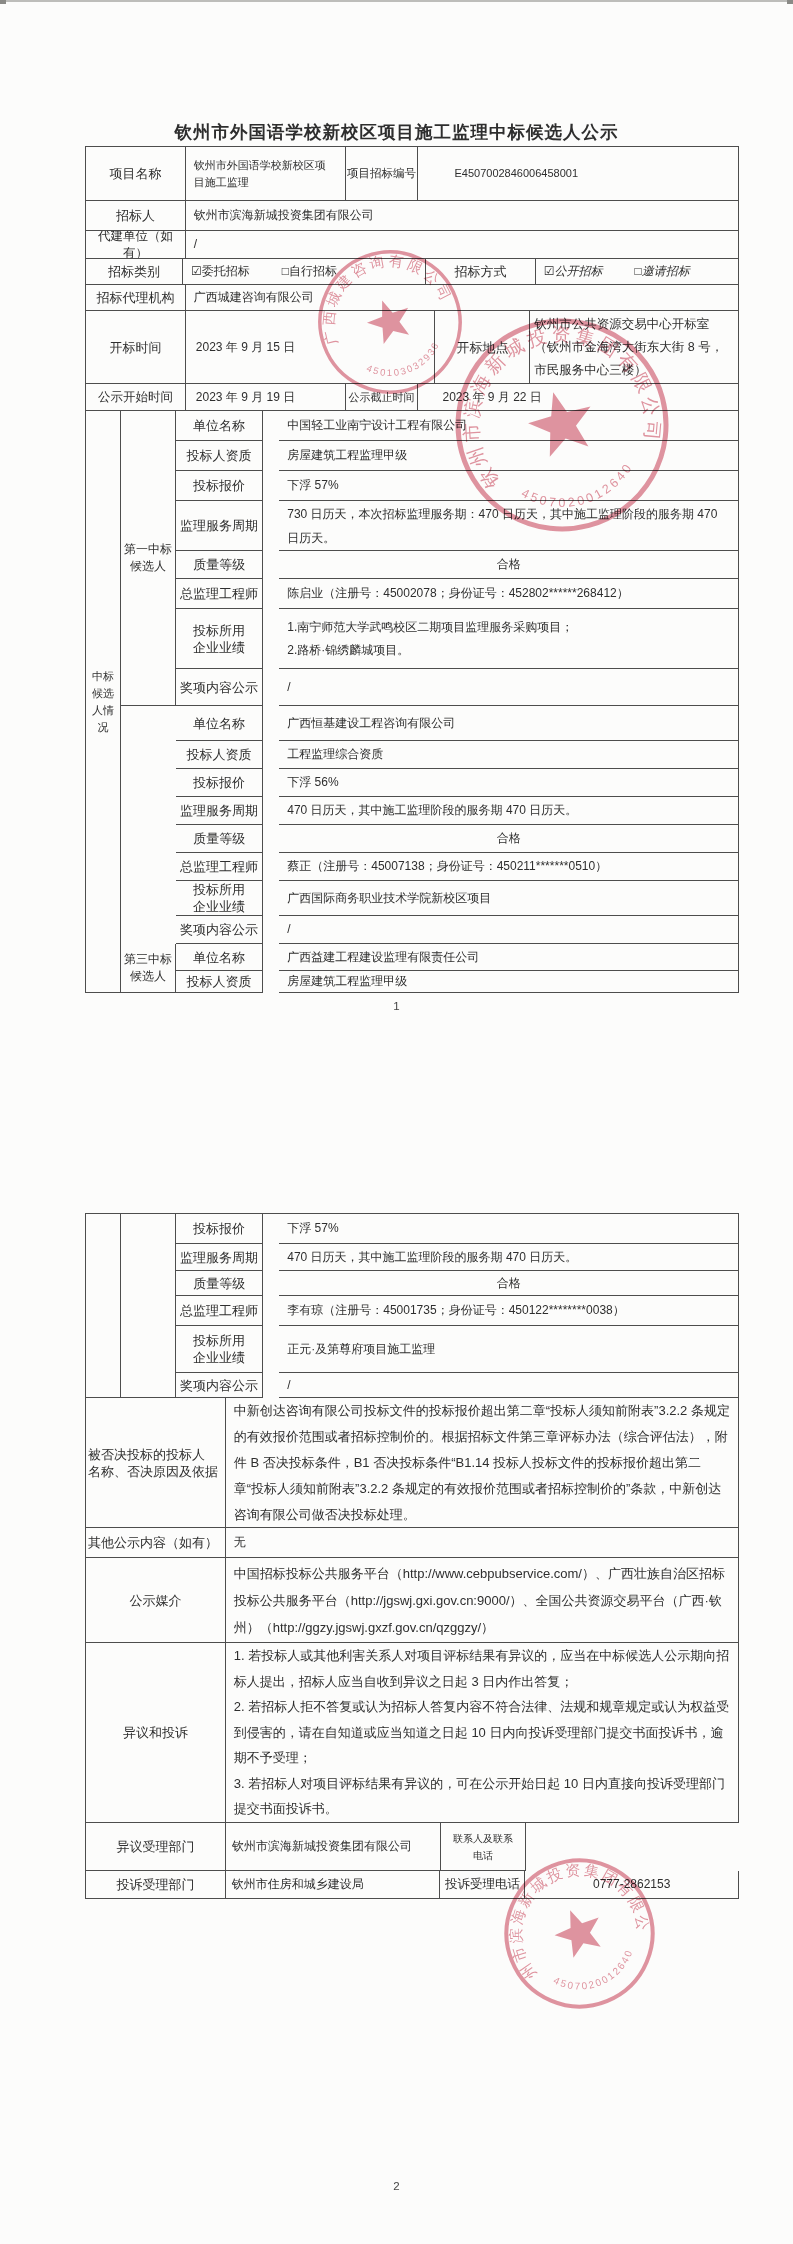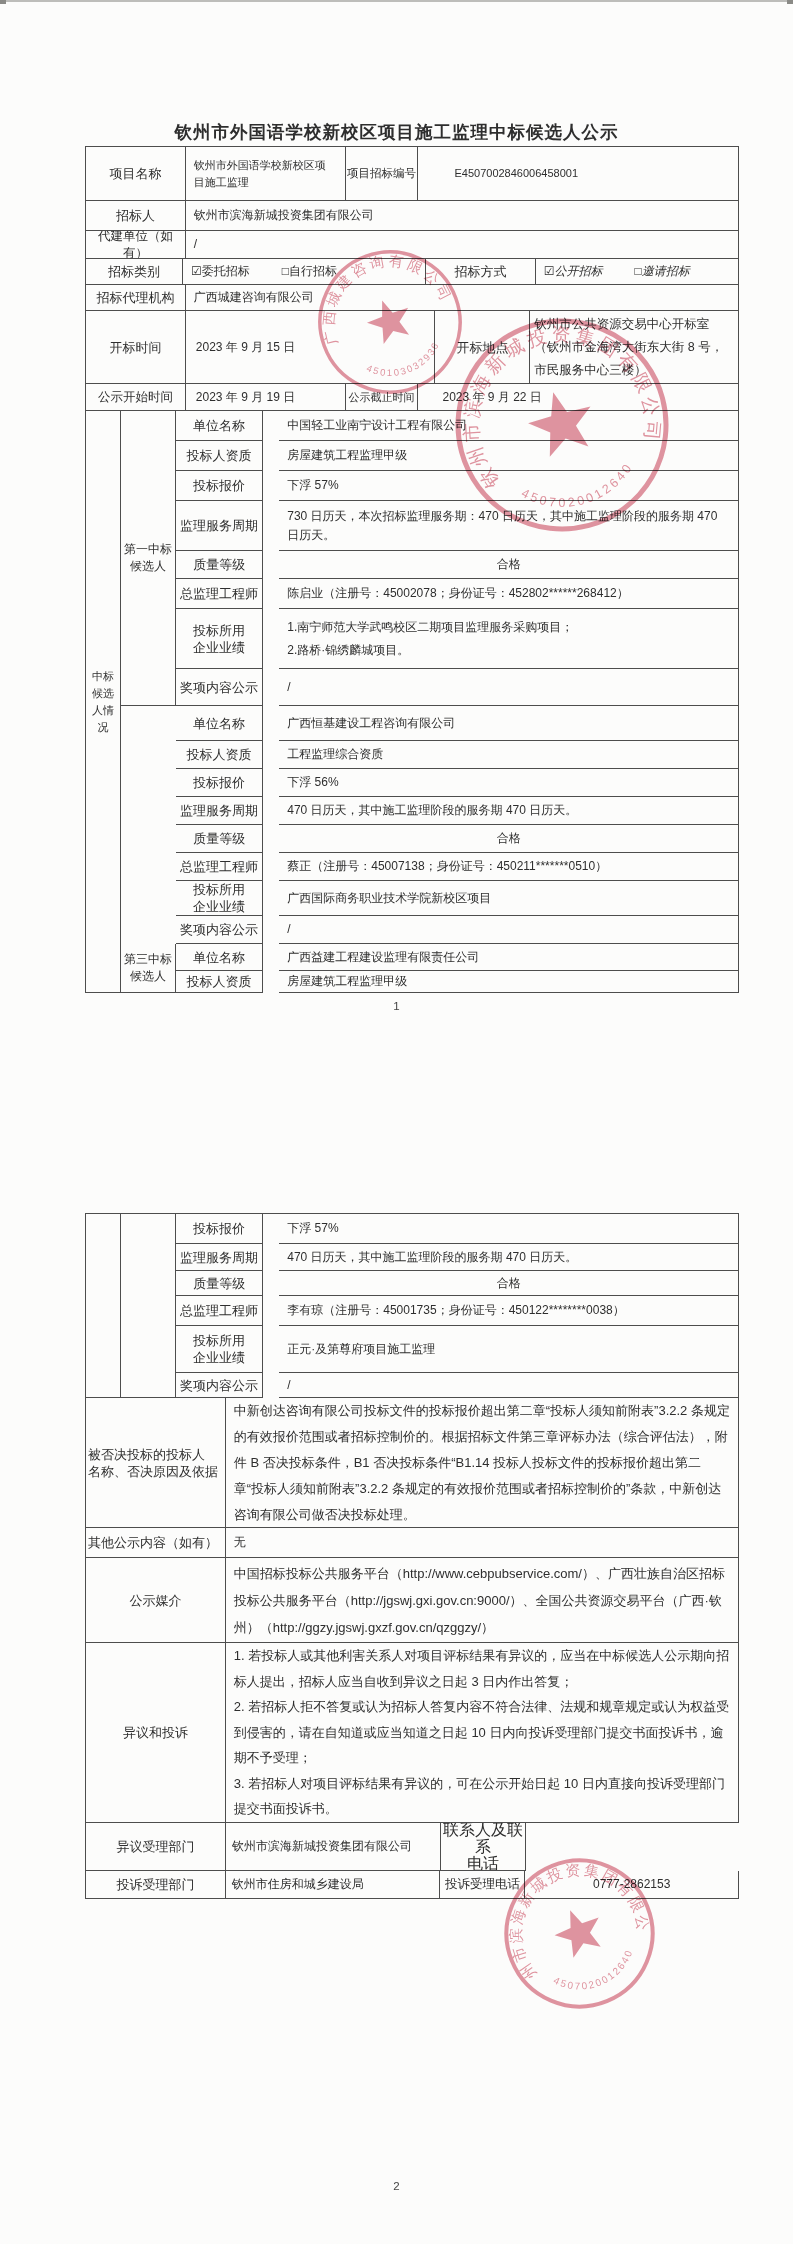--- a/index.html
+++ b/index.html
@@ -102,21 +102,21 @@
       <div class="row gutter" style="height:30px;">
         <div class="c" style="width:90px;">投标人资质</div>
         <div class="c cl v" style="width:474px;">房屋建筑工程监理甲级</div>
       </div>
       <div class="row gutter" style="height:30px;">
         <div class="c" style="width:90px;">投标报价</div>
         <div class="c cl v" style="width:474px;">下浮 57%</div>
       </div>
       <div class="row gutter" style="height:50px;">
         <div class="c" style="width:90px;">监理服务周期</div>
-        <div class="c cl v" style="width:474px;line-height:19px;">730 日历天，本次招标监理服务期：470 日历天，其中施工监理阶段的服务期 470 日历天。</div>
+        <div class="c cl v" style="width:474px;line-height:24px;">730 日历天，本次招标监理服务期：470 日历天，其中施工监理阶段的服务期 470 日历天。</div>
       </div>
       <div class="row gutter" style="height:28px;">
         <div class="c" style="width:90px;">质量等级</div>
         <div class="c v" style="width:474px;">合格</div>
       </div>
       <div class="row gutter" style="height:30px;">
         <div class="c" style="width:90px;">总监理工程师</div>
         <div class="c cl v" style="width:474px;">陈启业（注册号：45002078；身份证号：452802******268412）</div>
       </div>
       <div class="row gutter" style="height:60px;">
@@ -229,21 +229,21 @@
     <div class="row" style="height:180px;">
       <div class="c" style="width:140px;">异议和投诉</div>
       <div class="c para" style="width:514px;line-height:25.5px;white-space:pre-line;">1. 若投标人或其他利害关系人对项目评标结果有异议的，应当在中标候选人公示期向招标人提出，招标人应当自收到异议之日起 3 日内作出答复；
 2. 若招标人拒不答复或认为招标人答复内容不符合法律、法规和规章规定或认为权益受到侵害的，请在自知道或应当知道之日起 10 日内向投诉受理部门提交书面投诉书，逾期不予受理；
 3. 若招标人对项目评标结果有异议的，可在公示开始日起 10 日内直接向投诉受理部门提交书面投诉书。</div>
     </div>
 
     <div class="row" style="height:48px;">
       <div class="c" style="width:140px;">异议受理部门</div>
       <div class="c cl v" style="width:215px;padding-left:6px;">钦州市滨海新城投资集团有限公司</div>
-      <div class="c" style="width:85px;font-size:16px;">联系人及联系
+      <div class="c" style="width:85px;font-size:10px;">联系人及联系
 电话</div>
     </div>
 
     <div class="row" style="height:28px;">
       <div class="c" style="width:140px;">投诉受理部门</div>
       <div class="c cl v" style="width:215px;padding-left:6px;">钦州市住房和城乡建设局</div>
       <div class="c" style="width:85px;font-size:12.5px;">投诉受理电话</div>
       <div class="c v" style="width:214px;">0777-2862153</div>
     </div>
   </div>

